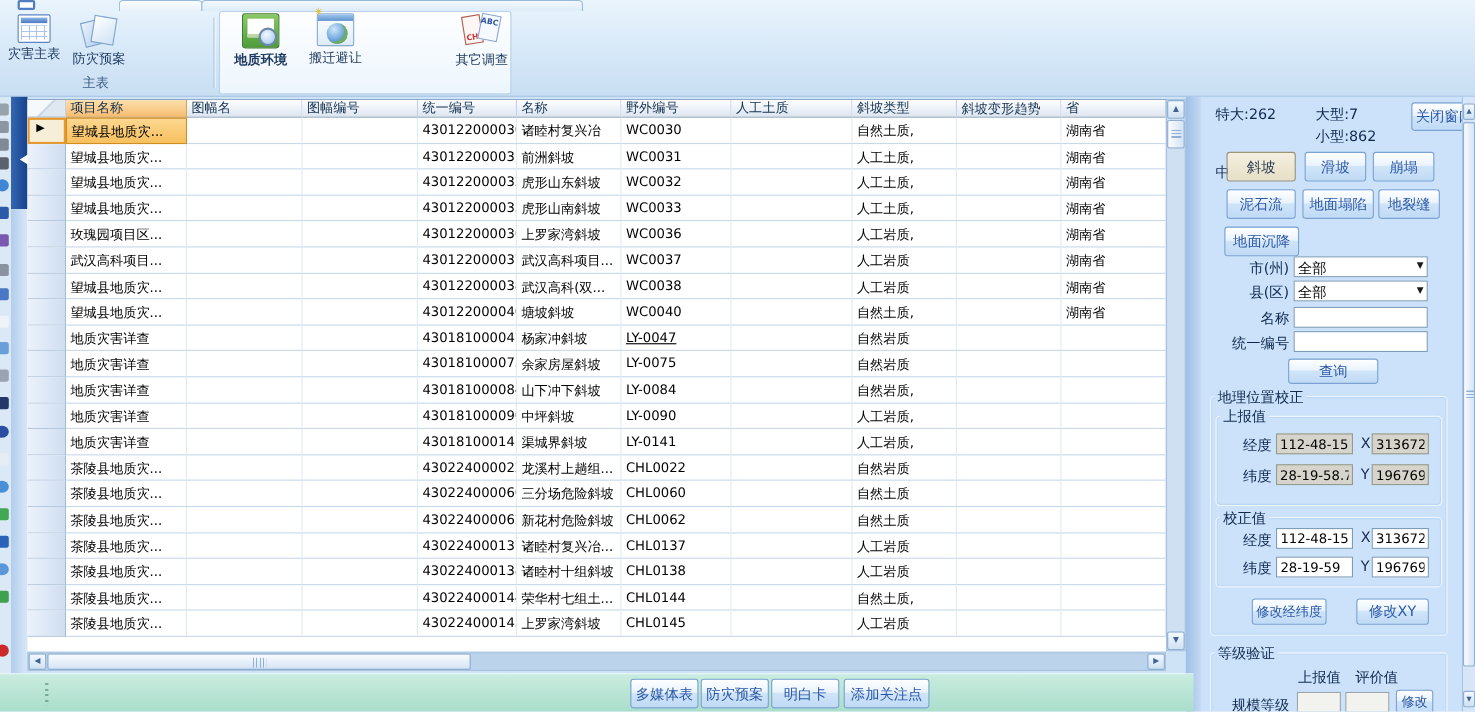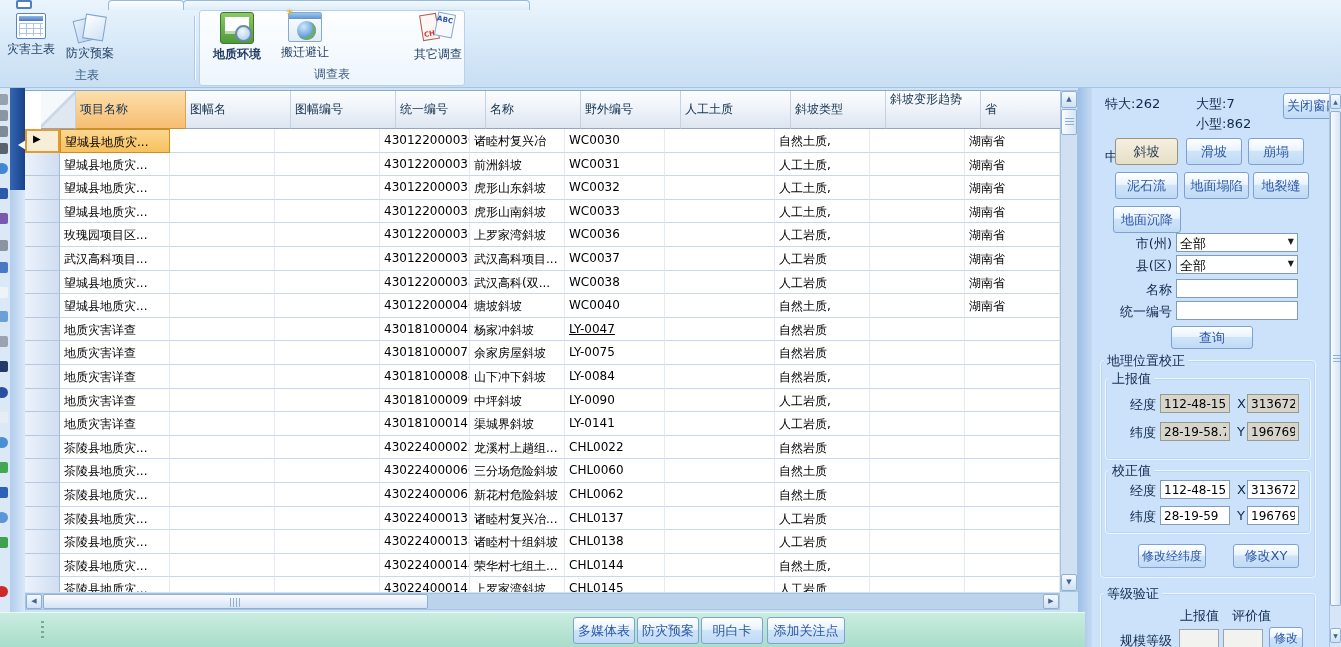--- a/index.html
+++ b/index.html
@@ -66,21 +66,21 @@
 
 
 .leftstrip{position:absolute;left:0;top:88px;width:10px;height:524px;background:#dbe9f7;overflow:hidden;}
 .lsi{position:absolute;left:-4px;width:12px;height:11px;}
 .splitter{position:absolute;left:10px;top:88px;width:15px;height:524px;background:linear-gradient(to right,#b2cdec,#d8e7f8);}
 .splitter .dark{position:absolute;left:0;top:0;width:100%;height:102px;background:linear-gradient(to right,#3566b2,#18428c);}
 .splitter .arrow{position:absolute;left:3px;top:52px;width:0;height:0;border:5px solid transparent;border-right:8px solid #fff;}
 
 
 .grid{position:absolute;left:25px;top:90px;width:1035px;height:502px;background:#fff;overflow:hidden;border-top:1px solid #8fa8c8;}
-.gh{display:flex;height:38px;padding-left:16px;}
+.gh{display:flex;height:16px;}
 .ghc{flex:none;border-right:1px solid #c3d2e4;border-bottom:1px solid #93a8c0;font-size:12px;color:#12304f;
   background:linear-gradient(#fdfdfe,#ecf1f8 55%,#dde5f0);padding:2px 4px;display:flex;align-items:center;overflow:hidden;white-space:nowrap;}
 .ghc.sel{background:linear-gradient(#fcdfab,#f6bd72);border-right:1px solid #dba54e;border-bottom:1px solid #c69038;}
 .ghc.corner{background:linear-gradient(135deg,#f6f9fc 46%,#bfcee0 50%,#dfe7f1 54%);}
 .ghc.wrap{white-space:normal;line-height:1.12;align-items:flex-start;}
 .gr{display:flex;height:23.6px;}
 .gc{flex:none;border-right:1px solid #e2ebf5;border-bottom:1px solid #c7d8ea;font-size:12px;color:#000;
   padding:4px 4px 0;white-space:nowrap;overflow:hidden;}
 .gc.ind{background:linear-gradient(to right,#ecf2fb,#d0def1);border-right:1px solid #a4bad6;border-bottom:1px solid #b6c8de;
   font-size:10px;color:#000;padding:4px 0 0 8px;}
@@ -168,21 +168,20 @@
         <div class="ric ic-other">
           <div class="c1">
               <span>CHS</span>
             </div>
           <div class="c2">
               <span>ABC</span>
             </div>
         </div>
         <div class="rlabel">其它调查</div>
       </div>
-      <div class="rcaption" style="left:0;width:100%;">调查表</div>
     </div>
   </div>
 
   <div class="leftstrip" id="left-strip">
       <div class="lsi" style="top: 6px; background: rgb(152, 162, 172); border-radius: 2px;"></div>
       <div class="lsi" style="top: 22px; background: rgb(138, 150, 162); border-radius: 2px;"></div>
       <div class="lsi" style="top: 38px; background: rgb(126, 138, 150); border-radius: 2px;"></div>
       <div class="lsi" style="top: 55px; background: rgb(90, 98, 110); border-radius: 2px;"></div>
       <div class="lsi" style="top: 75px; background: rgb(63, 135, 210); border-radius: 50%;"></div>
       <div class="lsi" style="top: 100px; background: rgb(42, 90, 168); border-radius: 2px;"></div>

